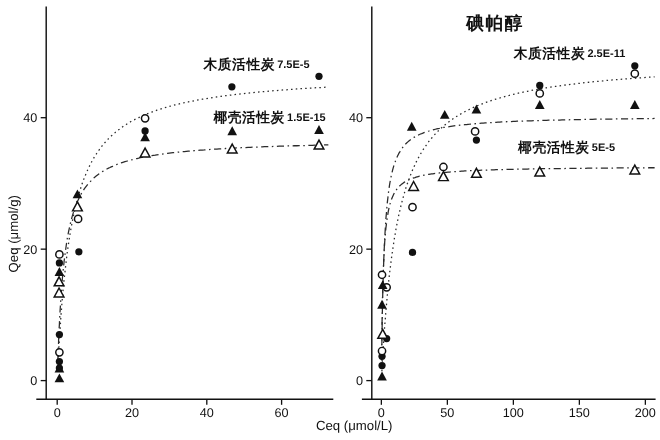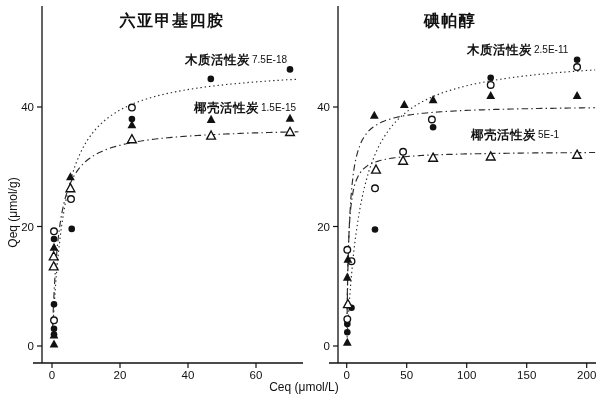--- a/index.html
+++ b/index.html
@@ -9,27 +9,27 @@
   }
   .fig svg{position:absolute;left:0;top:0;}
   .panel-title{
     position:absolute;width:200px;text-align:center;
     font-size:16px;font-weight:bold;letter-spacing:1.5px;color:#111;
   }
   .title-left{left:72px;top:11px;}
   .title-right{left:350px;top:11px;}
   .series-label{position:absolute;white-space:nowrap;color:#111;}
   .series-label .cn{font-size:12.5px;font-weight:bold;letter-spacing:0.5px;}
-  .series-label .const{font-size:10px;font-weight:normal;margin-left:2px;vertical-align:1px;}
+  .series-label .const{font-size:10px;font-weight:bold;margin-left:2px;vertical-align:1px;}
   .lab-l-wood{left:185px;top:50px;}
   .lab-l-coco{left:194px;top:98px;}
   .lab-r-wood{left:467px;top:40px;}
   .lab-r-coco{left:471px;top:125px;}
   .xlabel{
-    position:absolute;left:224px;top:380px;width:160px;text-align:center;
+    position:absolute;left:242px;top:380px;width:160px;text-align:center;
     font-size:12px;color:#111;
   }
   .ylabel{
     position:absolute;left:-52px;top:205px;width:130px;height:15px;text-align:center;
     font-size:12px;color:#111;transform:rotate(-90deg);transform-origin:center center;
   }
 </style>
 </head>
 <body>
 
@@ -126,31 +126,30 @@
         <path fill="#111111" d="M 577.1 90.9 L 581.5 99.0 L 572.7 99.0 Z"></path>
         <path fill="#ffffff" stroke="#111111" stroke-width="1.35" d="M 347.9 299.5 L 352.3 307.6 L 343.5 307.6 Z"></path>
         <path fill="#ffffff" stroke="#111111" stroke-width="1.35" d="M 376.0 165.0 L 380.4 173.1 L 371.6 173.1 Z"></path>
         <path fill="#ffffff" stroke="#111111" stroke-width="1.35" d="M 403.1 156.1 L 407.5 164.2 L 398.7 164.2 Z"></path>
         <path fill="#ffffff" stroke="#111111" stroke-width="1.35" d="M 433.1 153.1 L 437.5 161.2 L 428.7 161.2 Z"></path>
         <path fill="#ffffff" stroke="#111111" stroke-width="1.35" d="M 490.7 151.9 L 495.1 160.0 L 486.3 160.0 Z"></path>
         <path fill="#ffffff" stroke="#111111" stroke-width="1.35" d="M 577.1 150.1 L 581.5 158.2 L 572.7 158.2 Z"></path>
       </g>
     </svg>
 
-  <div class="panel-title title-left">六亚甲基四胺</div>
   <div class="panel-title title-right">碘帕醇</div>
 
   <div class="series-label lab-l-wood">
-    <span class="cn">木质活性炭</span><span class="const">7.5E-18</span>
+    <span class="cn">木质活性炭</span><span class="const">7.5E-5</span>
   </div>
   <div class="series-label lab-l-coco">
     <span class="cn">椰壳活性炭</span><span class="const">1.5E-15</span>
   </div>
   <div class="series-label lab-r-wood">
     <span class="cn">木质活性炭</span><span class="const">2.5E-11</span>
   </div>
   <div class="series-label lab-r-coco">
-    <span class="cn">椰壳活性炭</span><span class="const">5E-1</span>
+    <span class="cn">椰壳活性炭</span><span class="const">5E-5</span>
   </div>
 
   <div class="xlabel">Ceq (μmol/L)</div>
   <div class="ylabel">Qeq (μmol/g)</div>
 </div>
 
 </body></html>

